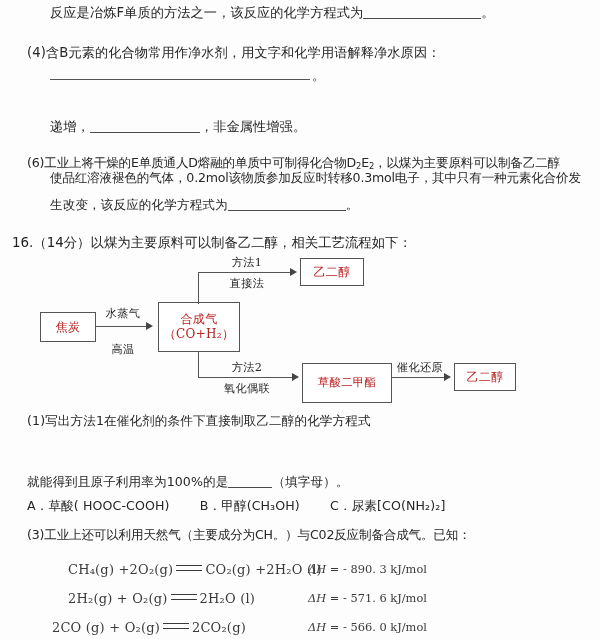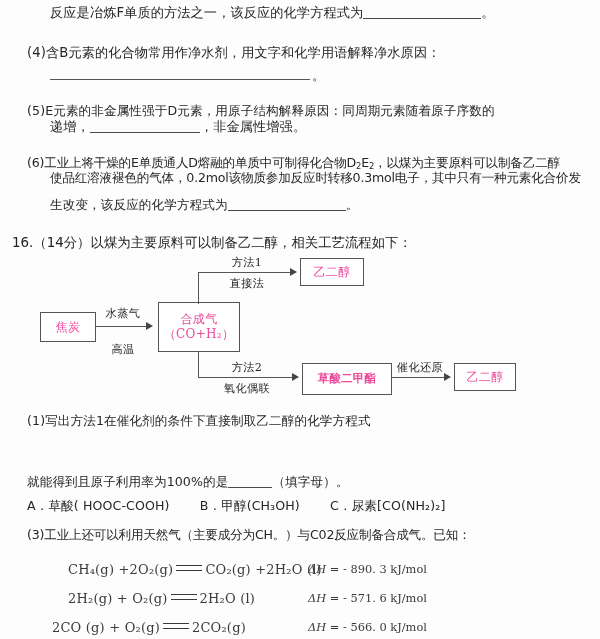--- a/index.html
+++ b/index.html
@@ -81,21 +81,21 @@
     position: absolute;
     border: 1.3px solid #555;
     background: #fff;
     box-sizing: border-box;
     display: flex;
     flex-direction: column;
     align-items: center;
     justify-content: center;
     font-family: "DejaVu Serif", "Liberation Serif", serif;
     font-size: 12px;
-    color: #ec4899;
+    color: #b91c1c;
     line-height: 1.22;
     text-align: left;
     letter-spacing: 0.3px;
   }
   .node.small-node { font-size: 11.4px; }
 
   .seg {
     position: absolute;
     background: #555;
   }
@@ -157,23 +157,20 @@
     <span>反应是冶炼F单质的方法之一，该反应的化学方程式为</span><span class="blank b-long"></span><span>。</span>
   </div>
 
   <div class="line ind0" style="top:35px;">
     <span>(4)</span><span>含B元素的化合物常用作净水剂，用文字和化学用语解释净水原因：</span>
   </div>
 
   <div class="answer-rule" style="left:50px; top:79px; width:260px;"></div>
   <div class="line" style="left:312px; top:69px;">。</div>
 
-  <div class="line ind0 small" style="top:94px;">
-    <span>(5)</span><span>E元素的非金属性强于D元素，用原子结构解释原因：同周期元素随着原子序数的</span>
-  </div>
 
   <div class="line ind2" style="top:120px;">
     <span>递增，</span><span class="blank b-mid"></span><span>，非金属性增强。</span>
   </div>
 
   <div class="line ind0 small tight" style="top:146px;">
     <span>(6)</span><span>工业上将干燥的E单质通人D熔融的单质中可制得化合物D</span><sub>2</sub><span>E</span><sub>2</sub><span>，以煤为主要原料可以制备乙二醇</span>
   </div>
 
   <div class="line ind2 small tight" style="top:172px;">使品红溶液褪色的气体，0.2mol该物质参加反应时转移0.3mol电子，其中只有一种元素化合价发</div>
@@ -223,21 +220,21 @@
     <div class="seg v" style="left:198px; top:94px; height:26px;"></div>
     <div class="seg h" style="left:198px; top:119px; width:96px;"></div>
     <div class="arrowhead" style="left:292px; top:115px;"></div>
     <div class="edge-label" style="left:216px; top:102px; width:62px;">
       <div>方法2</div>
     </div>
     <div class="edge-label" style="left:212px; top:123px; width:70px;">
       <div>氧化偶联</div>
     </div>
 
-    <div class="node small-node" style="left:302px; top:105px; width:90px; height:32px;font-weight:bold;">
+    <div class="node small-node" style="left:302px; top:105px; width:90px; height:40px;">
       <span>草酸二甲酯</span>
     </div>
 
     <div class="seg h" style="left:392px; top:119px; width:54px;"></div>
     <div class="arrowhead" style="left:444px; top:115px;"></div>
     <div class="edge-label" style="left:392px; top:102px; width:56px;">
       <div>催化还原</div>
     </div>
 
     <div class="node" style="left:454px; top:105px; width:62px; height:28px;">

